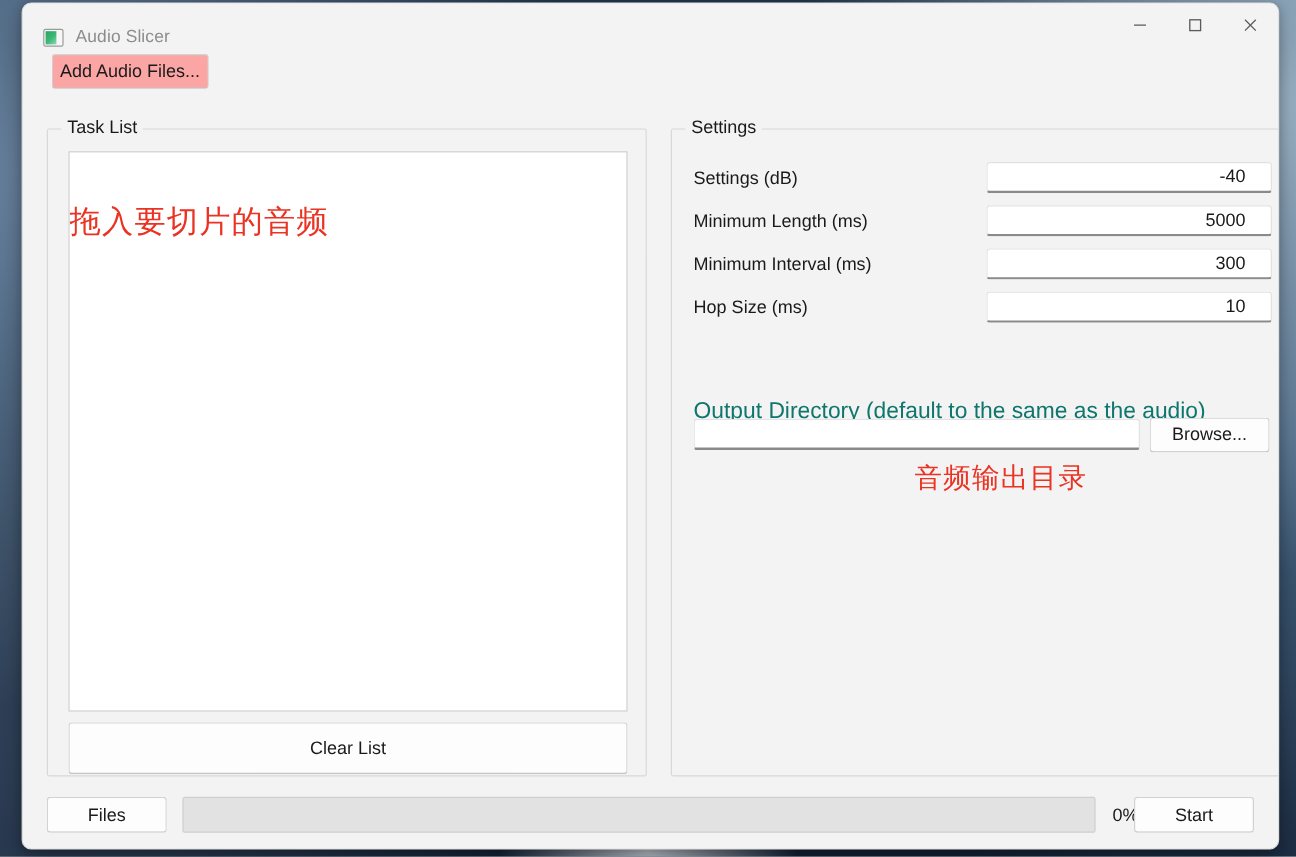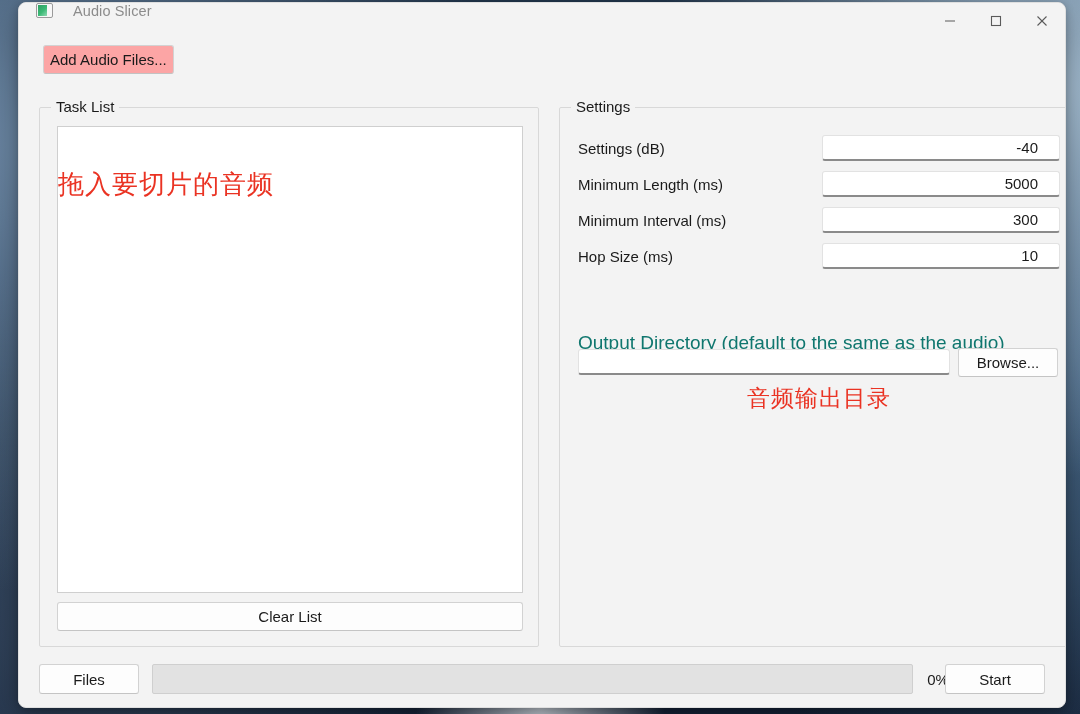--- a/index.html
+++ b/index.html
@@ -37,22 +37,21 @@
     box-shadow: 0 10px 34px rgba(0,0,0,0.34), 0 2px 8px rgba(0,0,0,0.22);
     overflow: hidden;
   }
 
   
   #titlebar {
     position: relative;
     height: 36px;
     background: #f3f3f3;
     display: flex;
-    align-items: flex-start;
-    gap: 10px;
+    align-items: flex-end;
   }
   #app-icon {
     width: 17px;
     height: 15px;
     margin-left: 17px;
     border: 1px solid #9a9a9a;
     border-radius: 2px;
     background: #f7f7f7;
     box-sizing: border-box;
     position: relative;
@@ -155,21 +154,21 @@
     color: #ea3323;
     font-size: 26px;
     font-family: "DejaVu Sans", sans-serif;
     letter-spacing: 1px;
   }
   #clear-list-btn {
     position: absolute;
     left: 17px;
     top: 494px;
     width: 466px;
-    height: 29px;
+    height: 43px;
     background: #fdfdfd;
     border: 1px solid #d2d2d2;
     border-bottom-color: #c4c4c4;
     border-radius: 3px;
     font-size: 15px;
     font-family: "Liberation Sans", sans-serif;
     color: #1a1a1a;
     cursor: default;
   }
 
@@ -243,21 +242,21 @@
     border: 1px solid #d2d2d2;
     border-bottom-color: #c4c4c4;
     border-radius: 3px;
     font-family: "Liberation Sans", sans-serif;
     font-size: 15px;
     color: #1a1a1a;
     cursor: default;
   }
   #outdir-hint {
     position: absolute;
-    left: 18px;
+    left: 33px;
     width: 482px;
     text-align: center;
     color: #ea3323;
     font-size: 23px;
     font-family: Liberation Mono, monospace;
     letter-spacing: 1px;
   }
 
   
   #bottombar {

